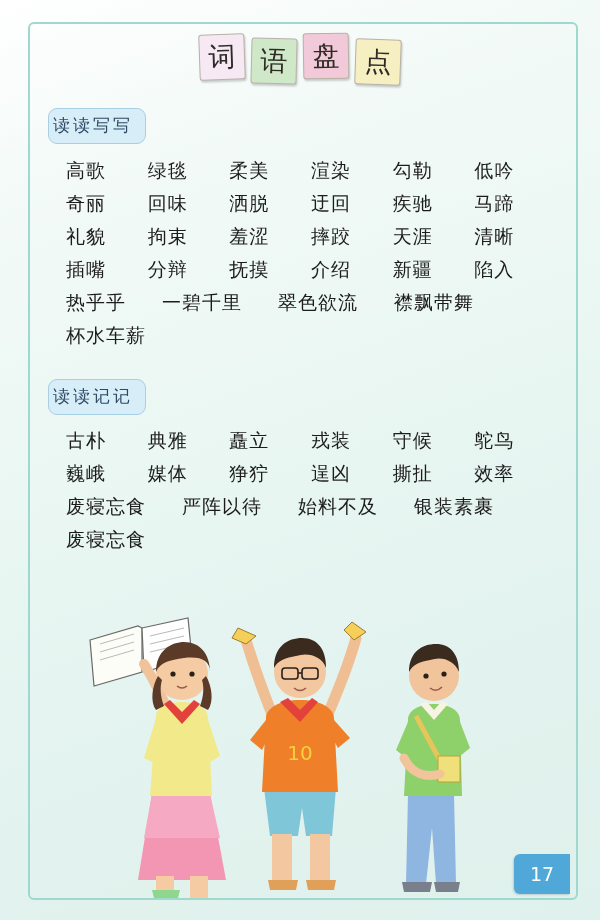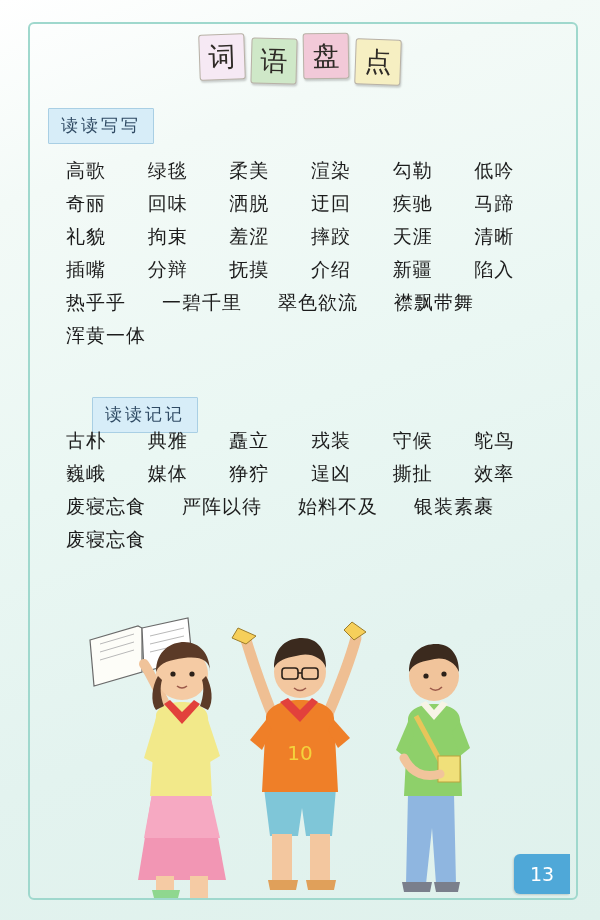--- a/index.html
+++ b/index.html
@@ -60,28 +60,28 @@
   .tc-1 { background: #cfe8c8; transform: translateY(2px) rotate(1.5deg); }
   .tc-2 { background: #f2c9d8; transform: translateY(-3px) rotate(-1deg); }
   .tc-3 { background: #f6efc2; transform: translateY(3px) rotate(2deg); }
 
   
   .section-head {
     position: absolute;
     display: inline-block;
     background: #d7edf8;
     border: 1px solid #a9cfe4;
-    border-radius: 1px;
-    padding: 5px 12px 6px 12px;
+    border-radius: 9px;
+    padding: 5px 12px 6px 4px;
     font-size: 17px;
     letter-spacing: 3px;
     color: #2f4a63;
   }
   #head-1 { left: 48px; top: 108px; }
-  #head-2 { left: 48px; top: 397px; margin-left: 44px; }
+  #head-2 { left: 48px; top: 379px; }
 
   
   .wordblock {
     position: absolute;
     left: 66px;
     width: 490px;
     font-size: 19px;
     color: #1c1c1c;
     letter-spacing: 1px;
   }
@@ -180,21 +180,21 @@
       <span class="cell">新疆</span>
       <span class="cell">陷入</span>
     </div>
     <div class="row phrase">
       <span class="cell">热乎乎</span>
       <span class="cell">一碧千里</span>
       <span class="cell">翠色欲流</span>
       <span class="cell">襟飘带舞</span>
     </div>
     <div class="row phrase">
-      <span class="cell">浑黄一体</span>
+      <span class="cell">杯水车薪</span>
     </div>
   </div>
 
   <div class="section-head" id="head-2">读读记记</div>
 
   <div class="wordblock" id="block-2">
     <div class="row cols6">
       <span class="cell">古朴</span>
       <span class="cell">典雅</span>
       <span class="cell">矗立</span>
@@ -305,14 +305,14 @@
         <circle cx="366" cy="78" r="2.6" fill="#2b2119"></circle>
         <circle cx="384" cy="76" r="2.6" fill="#2b2119"></circle>
         <path d="M370 90 Q376 95 382 89" stroke="#9c5a4a" stroke-width="1.6" fill="none"></path>
 
         <path d="M342 284 L372 284 L370 294 L344 294 Z" fill="#7a7f8c"></path>
         <path d="M374 284 L400 284 L398 294 L376 294 Z" fill="#7a7f8c"></path>
       </g>
     </svg>
   </div>
 
-  <div class="page-num">13</div>
+  <div class="page-num">17</div>
 </div>
 
 </body></html>

